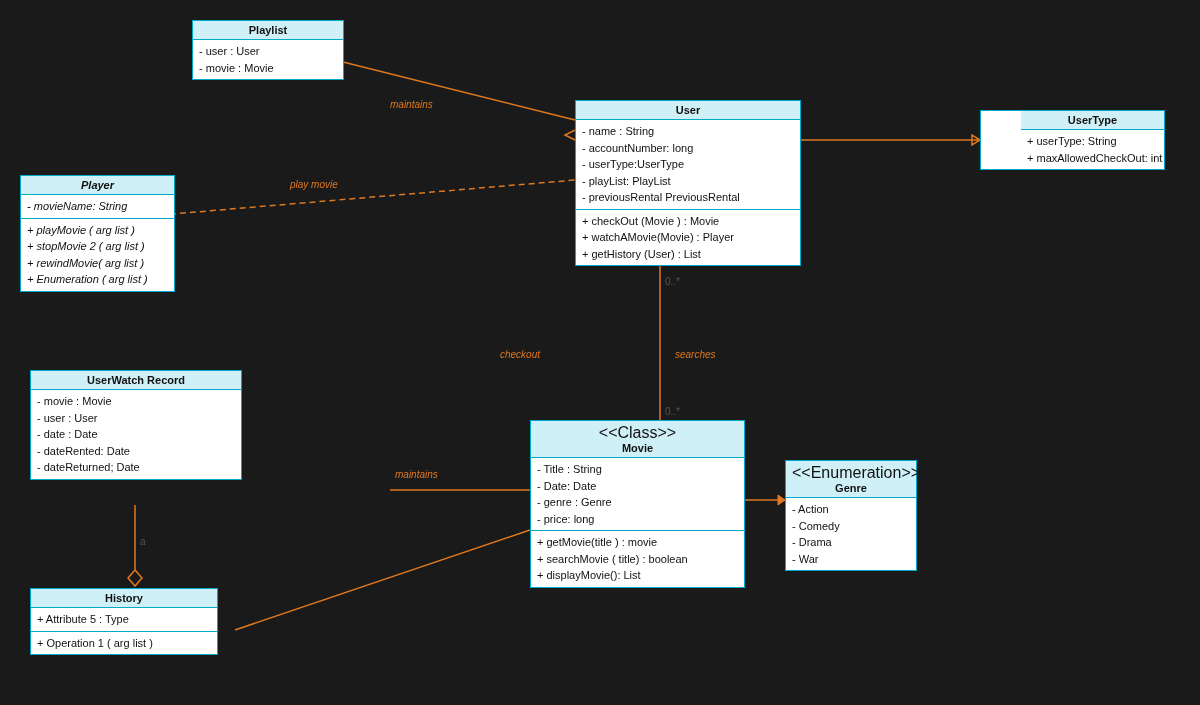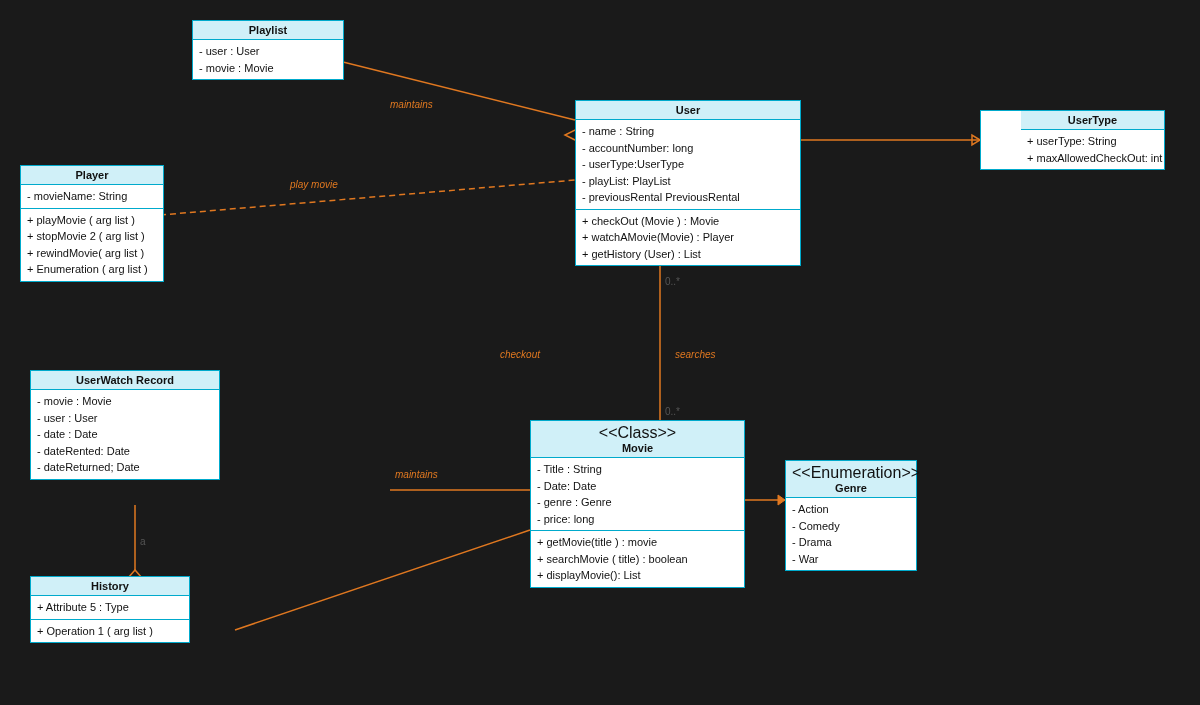--- a/index.html
+++ b/index.html
@@ -130,45 +130,45 @@
   </div>
 
   <div class="uml-box" style="left:980px; top:110px; width:185px;padding-left:40px;">
     <div class="box-title">UserType</div>
     <div class="box-section">
       <p>+ userType: String</p>
       <p>+ maxAllowedCheckOut: int</p>
     </div>
   </div>
 
-  <div class="uml-box" style="left:20px; top:165px; width:144px;">
+  <div class="uml-box" style="left:20px; top:175px; width:155px;font-style:italic;">
     <div class="box-title">Player</div>
     <div class="box-section">
       <p>- movieName: String</p>
     </div>
     <div class="box-section">
       <p>+ playMovie ( arg list )</p>
       <p>+ stopMovie 2 ( arg list )</p>
       <p>+ rewindMovie( arg list )</p>
       <p>+ Enumeration ( arg list )</p>
     </div>
   </div>
 
-  <div class="uml-box" style="left:30px; top:370px; width:190px;">
+  <div class="uml-box" style="left:30px; top:370px; width:212px;">
     <div class="box-title">UserWatch Record</div>
     <div class="box-section">
       <p>- movie : Movie</p>
       <p>- user : User</p>
       <p>- date : Date</p>
       <p>- dateRented: Date</p>
       <p>- dateReturned; Date</p>
     </div>
   </div>
 
-  <div class="uml-box" style="left:30px; top:576px; width:160px;">
+  <div class="uml-box" style="left:30px; top:588px; width:188px;">
     <div class="box-title">History</div>
     <div class="box-section">
       <p>+ Attribute 5 : Type</p>
     </div>
     <div class="box-section">
       <p>+ Operation 1 ( arg list )</p>
     </div>
   </div>
 
   <div class="uml-box" style="left:530px; top:420px; width:215px;">

